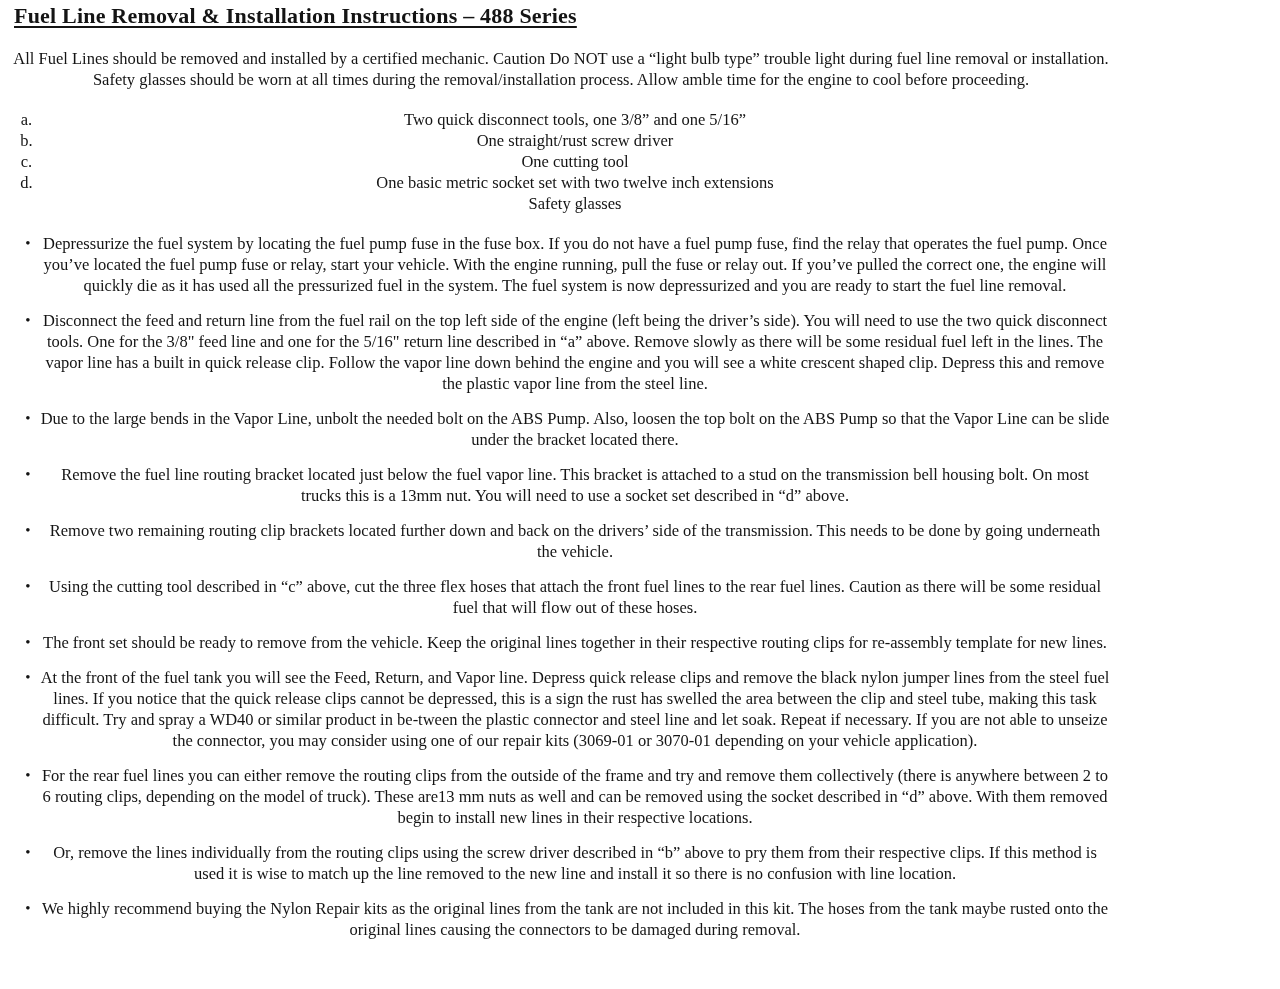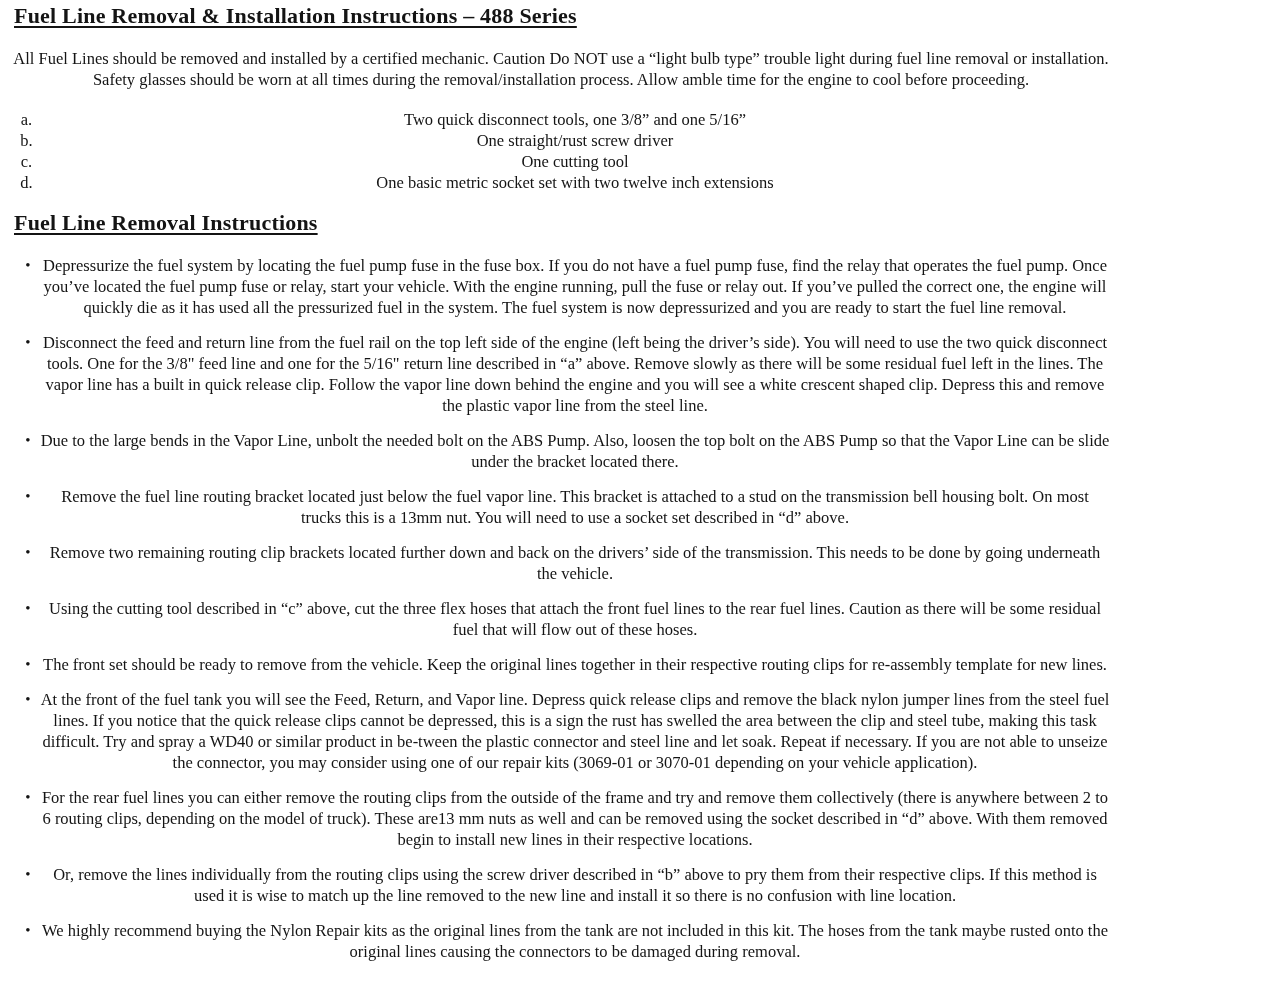--- a/index.html
+++ b/index.html
@@ -103,23 +103,23 @@
       <span class="tool-text">One straight/rust screw driver</span>
     </div>
     <div class="tool-row">
       <span class="tool-marker">c.</span>
       <span class="tool-text">One cutting tool</span>
     </div>
     <div class="tool-row">
       <span class="tool-marker">d.</span>
       <span class="tool-text">One basic metric socket set with two twelve inch extensions</span>
     </div>
+    <div class="tool-continuation">Safety glasses</div>
   </div>
 
-  <h2 class="section-heading">Fuel Line Removal Instructions</h2>
 
   <div class="body-text bullet-list">
     <div class="bullet-row">
       <span class="bullet-marker">•</span>
       <span class="bullet-text">Depressurize the fuel system by locating the fuel pump fuse in the fuse box. If you do not have a fuel pump fuse, find the relay that operates the fuel pump. Once you’ve located the fuel pump fuse or relay, start your vehicle. With the engine running, pull the fuse or relay out. If you’ve pulled the correct one, the engine will quickly die as it has used all the pressurized fuel in the system. The fuel system is now depressurized and you are ready to start the fuel line removal.</span>
     </div>
     <div class="bullet-row">
       <span class="bullet-marker">•</span>
       <span class="bullet-text">Disconnect the feed and return line from the fuel rail on the top left side of the engine (left being the driver’s side). You will need to use the two quick disconnect tools. One for the 3/8" feed line and one for the 5/16" return line described in “a” above. Remove slowly as there will be some residual fuel left in the lines. The vapor line has a built in quick release clip. Follow the vapor line down behind the engine and you will see a white crescent shaped clip. Depress this and remove the plastic vapor line from the steel line.</span>
     </div>

